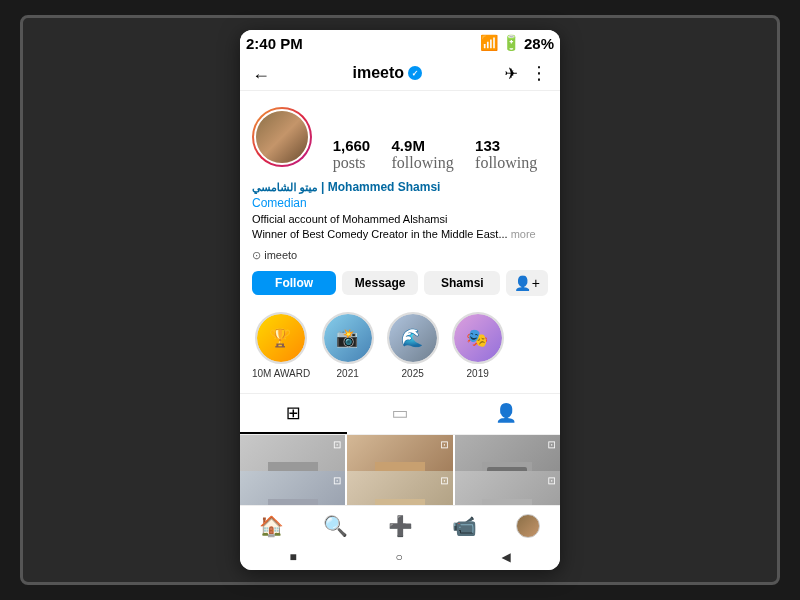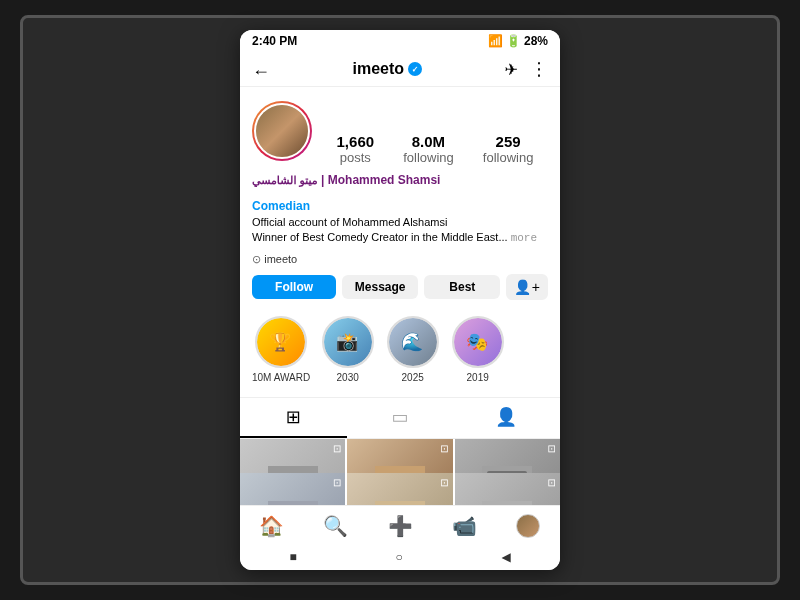--- a/index.html
+++ b/index.html
@@ -45,25 +45,25 @@
       background: #fff;
       border-radius: 12px;
       overflow: hidden;
       display: flex;
       flex-direction: column;
       box-shadow: 0 4px 20px rgba(0,0,0,0.5);
     }
     
     .status-bar {
       background: #fff;
-      padding: 4px 12px;
+      padding: 4px 6px;
       display: flex;
       align-items: center;
       justify-content: space-between;
-      font-size: 12px;
+      font-size: 15px;
       font-weight: 600;
       min-height: 22px;
     }
     .status-right { display: flex; align-items: center; gap: 3px; }
 
     
     .nav-bar {
       background: #fff;
       padding: 6px 12px;
       display: flex;
@@ -126,40 +126,40 @@
       height: 100%;
       background: linear-gradient(135deg, #8B6F47, #C4956A, #6B4C30);
       border-radius: 50%;
     }
     .stats-row {
       display: flex;
       flex: 1;
       justify-content: space-around;
     }
     .stat {
-      text-align: center;
       margin-top: 36px;
     }
     .stat-number {
       font-size: 15px;
       font-weight: 700;
       color: #000;
       display: block;
     }
     .stat-label {
-      font-size: 13px;
+      font-size: 16px;
       color: #666;
       display: block;
+      font-family: Liberation Serif, serif;
     }
     .bio-section { margin-bottom: 6px; }
-    .bio-name { font-size: 12px; font-weight: 700; color: #701a75; margin-bottom: 12px; }
+    .bio-name { font-size: 12px; font-weight: 700; color: #0369a1; margin-bottom: 2px; }
     .bio-name .arabic { font-size: 11px; }
-    .bio-role { font-size: 12px; color: #0095f6; font-weight: 700; margin-bottom: 2px; }
+    .bio-role { font-size: 12px; color: #0095f6; font-weight: 400; margin-bottom: 2px; }
     .bio-desc { font-size: 11px; color: #000; line-height: 1.4; }
-    .bio-desc .more { color: #999; font-family: Liberation Mono, monospace; }
+    .bio-desc .more { color: #999; }
     .bio-link { font-size: 11px; color: #333; display: flex; align-items: center; gap: 3px; }
     .bio-link .link-icon { color: #666; }
 
     
     .action-buttons {
       display: flex;
       gap: 6px;
       margin: 8px 0;
       align-items: center;
     }
@@ -368,25 +368,25 @@
           <div class="avatar-inner">
             <div class="avatar-img"></div>
           </div>
         </div>
         <div class="stats-row">
           <div class="stat">
             <span class="stat-number">1,660</span>
             <span class="stat-label">posts</span>
           </div>
           <div class="stat">
-            <span class="stat-number">8.0M</span>
+            <span class="stat-number">4.9M</span>
             <span class="stat-label">following</span>
           </div>
           <div class="stat">
-            <span class="stat-number">259</span>
+            <span class="stat-number">133</span>
             <span class="stat-label">following</span>
           </div>
         </div>
       </div>
 
       <div class="bio-section">
         <div class="bio-name">
           <span class="arabic">ميتو الشامسي</span>
           <span> | Mohammed Shamsi</span>
         </div>
@@ -398,38 +398,38 @@
       </div>
 
       <div class="bio-link" style="margin-bottom:6px;cursor:pointer;">
         <span class="link-icon">⊙</span>
         <span>imeeto</span>
       </div>
 
       <div class="action-buttons">
         <button class="btn-follow">Follow</button>
         <button class="btn-message">Message</button>
-        <button class="btn-email">Best</button>
+        <button class="btn-email">Shamsi</button>
         <button class="btn-add-friend">
           <span>👤+</span>
         </button>
       </div>
 
       <div class="highlights">
         <div class="highlight-item">
           <div class="highlight-circle">
             <div class="hl-1" style="width:100%;height:100%;border-radius:50%;display:flex;align-items:center;justify-content:center;font-size:18px;">🏆</div>
           </div>
           <span class="highlight-label">10M AWARD</span>
         </div>
         <div class="highlight-item">
           <div class="highlight-circle">
             <div class="hl-2" style="width:100%;height:100%;border-radius:50%;display:flex;align-items:center;justify-content:center;font-size:18px;">📸</div>
           </div>
-          <span class="highlight-label">2030</span>
+          <span class="highlight-label">2021</span>
         </div>
         <div class="highlight-item">
           <div class="highlight-circle">
             <div class="hl-3" style="width:100%;height:100%;border-radius:50%;display:flex;align-items:center;justify-content:center;font-size:18px;">🌊</div>
           </div>
           <span class="highlight-label">2025</span>
         </div>
         <div class="highlight-item">
           <div class="highlight-circle">
             <div class="hl-4" style="width:100%;height:100%;border-radius:50%;display:flex;align-items:center;justify-content:center;font-size:18px;">🎭</div>

